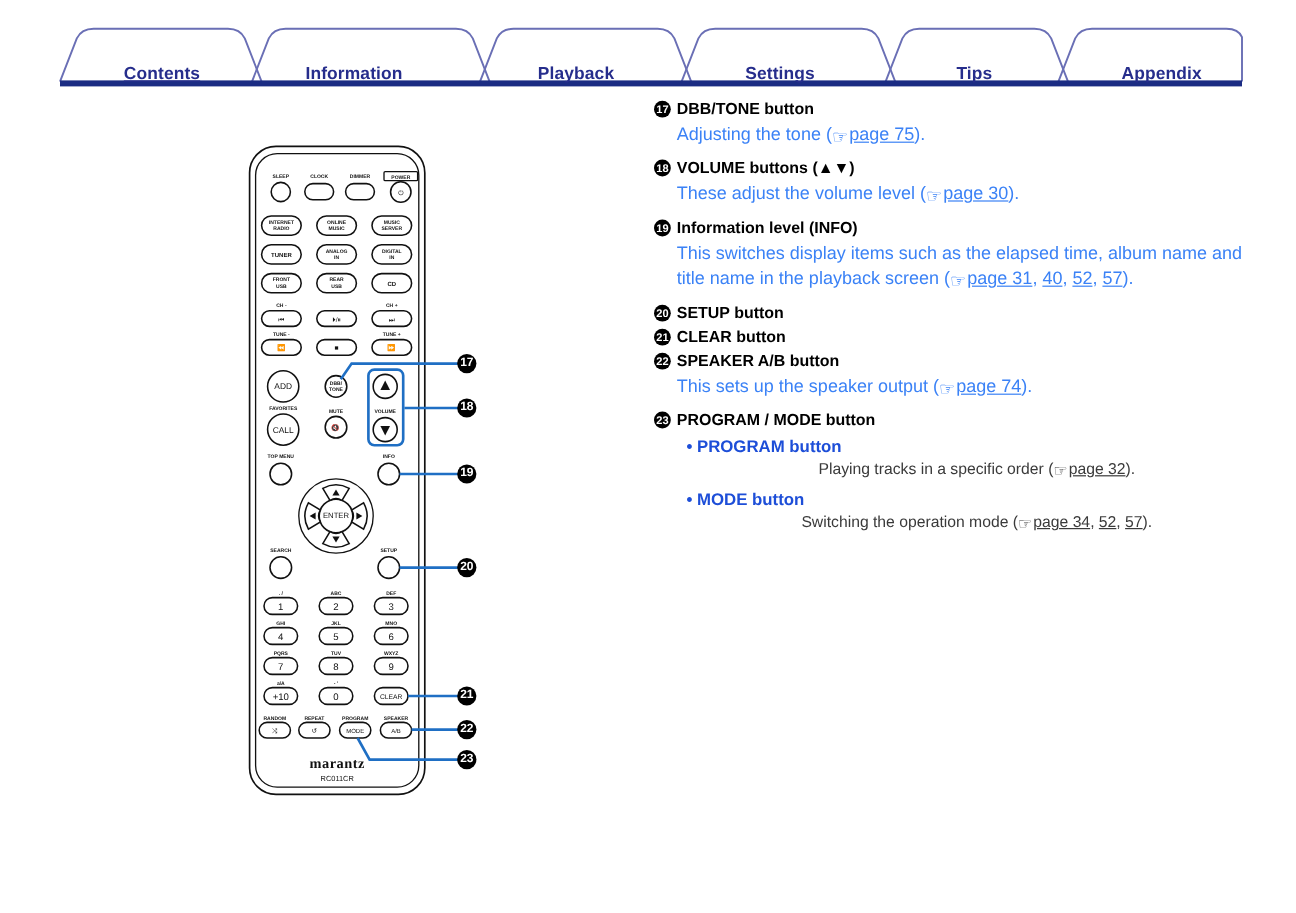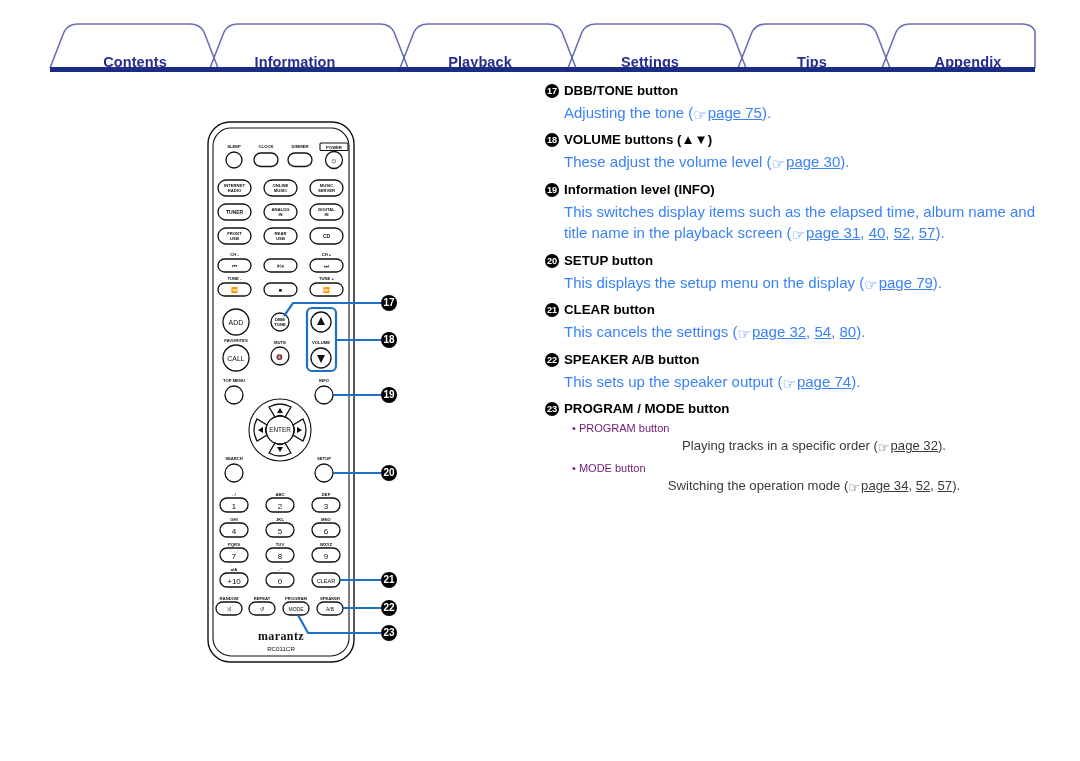--- a/index.html
+++ b/index.html
@@ -48,21 +48,21 @@
     background:#000; color:#fff;
     font-size:9.2px; font-weight:bold;
     line-height:14px; text-align:center;
     font-family:"Liberation Sans", sans-serif;
   }
   .entry-body {
     font-size:15px; color:#3b82f6; line-height:1.44;
     margin:1px 0 6px 19px;
   }
   .sub-head {
-    font-size:11px; font-weight:normal; color:#701a75;
+    font-size:14px; font-weight:bold; color:#1d4ed8;
     margin:2px 0 0 27px; line-height:1.44;
   }
   .sub-head:before { content:"\2022\00a0"; }
   .sub-body {
     font-size:13.1px; color:#3a3a3a; line-height:1.44;
     margin:0 0 3px 38px;
     text-align:center;
   }
   .pref { white-space:nowrap; }
   .pg { text-decoration:underline; }
@@ -329,32 +329,26 @@
       <div class="entry-body">
         <span>This switches display items such as the elapsed time, album name and title name in the playback screen (</span><span class="pref"><span class="handicon">☞</span><span class="pg">page 31</span></span>, <span class="pg">40</span>, <span class="pg">52</span>, <span class="pg">57</span><span>).</span>
       </div>
     </div>
 
     <div class="entry">
       <div class="entry-head">
         <span class="num-badge">20</span>
         <span>SETUP button</span>
       </div>
-      <div class="entry-body">
-        <span>This displays the setup menu on the display (</span><span class="pref"><span class="handicon">☞</span><span class="pg">page 79</span></span><span>).</span>
-      </div>
     </div>
 
     <div class="entry">
       <div class="entry-head">
         <span class="num-badge">21</span>
         <span>CLEAR button</span>
-      </div>
-      <div class="entry-body">
-        <span>This cancels the settings (</span><span class="pref"><span class="handicon">☞</span><span class="pg">page 32</span></span>, <span class="pg">54</span>, <span class="pg">80</span><span>).</span>
       </div>
     </div>
 
     <div class="entry">
       <div class="entry-head">
         <span class="num-badge">22</span>
         <span>SPEAKER A/B button</span>
       </div>
       <div class="entry-body">
         <span>This sets up the speaker output (</span><span class="pref"><span class="handicon">☞</span><span class="pg">page 74</span></span><span>).</span>

